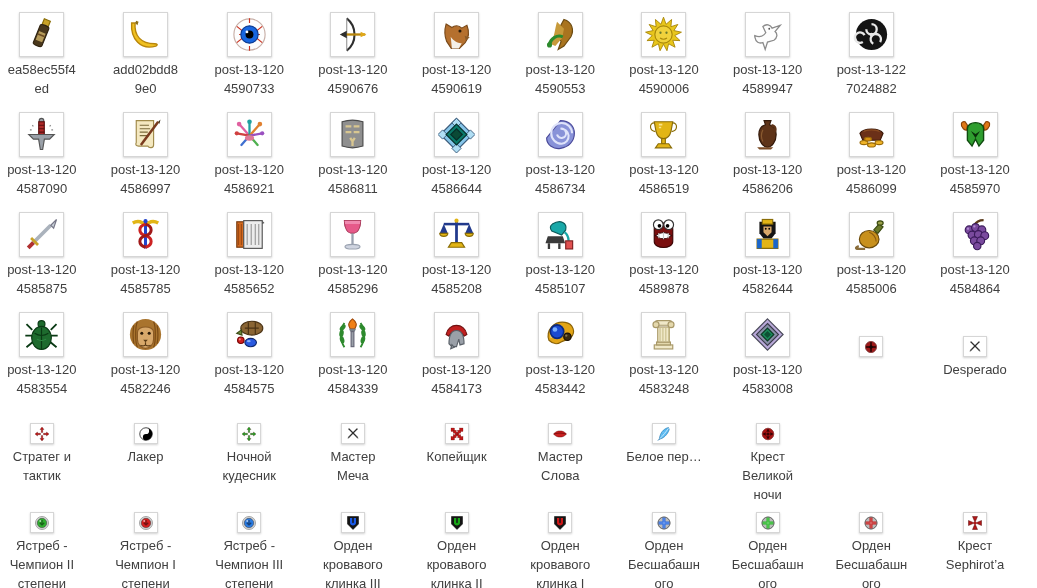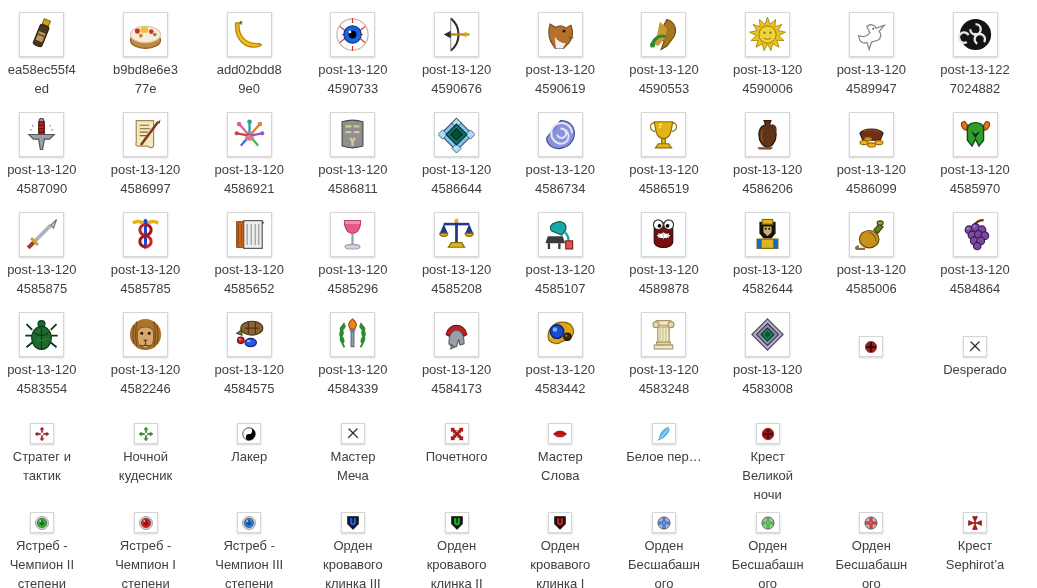--- a/index.html
+++ b/index.html
@@ -45,37 +45,20 @@
             </svg>
           </div>
         </div>
         <div class="label">ea58ec55f4
 ed</div>
       </div>
       <div class="cell">
         <div class="icon-area">
           <div class="thumb large">
             <svg viewBox="0 0 32 32" xmlns="http://www.w3.org/2000/svg">
-              <ellipse cx="16" cy="21" rx="13" ry="7" fill="#c08a3e" stroke="#8a5a20"></ellipse>
-   <ellipse cx="16" cy="16" rx="13" ry="7" fill="#f6eedd" stroke="#d8c8a8"></ellipse>
-   <circle cx="9" cy="13" r="2.2" fill="#d42a2a"></circle>
-              <ellipse cx="15" cy="12" rx="3.4" ry="2.6" fill="#f0c032"></ellipse>
-   <circle cx="21" cy="13.5" r="2" fill="#d42a2a"></circle>
-              <circle cx="24" cy="16" r="1.6" fill="#7a9a2a"></circle>
-   <circle cx="12" cy="17" r="1.6" fill="#e07818"></circle>
-            </svg>
-          </div>
-        </div>
-        <div class="label">b9bd8e6e3
-77e</div>
-      </div>
-      <div class="cell">
-        <div class="icon-area">
-          <div class="thumb large">
-            <svg viewBox="0 0 32 32" xmlns="http://www.w3.org/2000/svg">
               <path d="M7 6c-1 11 5 18 17 18 2 0 3 1 1 2-13 4-22-6-21-20z" fill="#f0c020" stroke="#b8860b" stroke-width="1.2"></path>
    <path d="M7 6l1-2 2 1-1 3z" fill="#8a6d1a"></path>
             </svg>
           </div>
         </div>
         <div class="label">add02bdd8
 9e0</div>
       </div>
       <div class="cell">
         <div class="icon-area">
@@ -686,44 +669,44 @@
             </svg>
           </div>
         </div>
         <div class="label">Стратег и
 тактик</div>
       </div>
       <div class="cell">
         <div class="icon-area">
           <div class="thumb small">
             <svg viewBox="0 0 32 32" xmlns="http://www.w3.org/2000/svg">
+              <circle cx="16" cy="16" r="12.5" fill="#fff" stroke="#000" stroke-width="1.4"></circle>
+   <path d="M16 3.5a12.5 12.5 0 0 1 0 25 6.25 6.25 0 0 1 0-12.5 6.25 6.25 0 0 0 0-12.5z" fill="#000"></path>
+   <circle cx="16" cy="9.75" r="2" fill="#fff"></circle>
+              <circle cx="16" cy="22.25" r="2" fill="#000"></circle>
+            </svg>
+          </div>
+        </div>
+        <div class="label">Лакер</div>
+      </div>
+      <div class="cell">
+        <div class="icon-area">
+          <div class="thumb small">
+            <svg viewBox="0 0 32 32" xmlns="http://www.w3.org/2000/svg">
               <g fill="#1fa81f" stroke="#3a0a0a" stroke-width="0.6">
  <path d="M16 2l4 5h-2.6v6h-2.8V7H12z"></path>
                 <path d="M16 30l-4-5h2.6v-6h2.8v6H20z"></path>
  <path d="M2 16l5-4v2.6h6v2.8H7V20z"></path>
                 <path d="M30 16l-5 4v-2.6h-6v-2.8h6V12z"></path>
               </g>
             </svg>
           </div>
         </div>
         <div class="label">Ночной
 кудесник</div>
-      </div>
-      <div class="cell">
-        <div class="icon-area">
-          <div class="thumb small">
-            <svg viewBox="0 0 32 32" xmlns="http://www.w3.org/2000/svg">
-              <circle cx="16" cy="16" r="12.5" fill="#fff" stroke="#000" stroke-width="1.4"></circle>
-   <path d="M16 3.5a12.5 12.5 0 0 1 0 25 6.25 6.25 0 0 1 0-12.5 6.25 6.25 0 0 0 0-12.5z" fill="#000"></path>
-   <circle cx="16" cy="9.75" r="2" fill="#fff"></circle>
-              <circle cx="16" cy="22.25" r="2" fill="#000"></circle>
-            </svg>
-          </div>
-        </div>
-        <div class="label">Лакер</div>
       </div>
       <div class="cell">
         <div class="icon-area">
           <div class="thumb small">
             <svg viewBox="0 0 32 32" xmlns="http://www.w3.org/2000/svg">
               <g stroke="#2e2e2e" stroke-width="2.6" stroke-linecap="round">
  <line x1="8" y1="6" x2="25" y2="23"></line>
                 <line x1="24" y1="6" x2="7" y2="23"></line>
               </g>
  <g stroke="#8a8a8a" stroke-width="2">
@@ -747,21 +730,21 @@
                 <rect x="4" y="21" width="7" height="7"></rect>
    <rect x="21" y="21" width="7" height="7"></rect>
                 <rect x="8.5" y="8.5" width="6" height="6"></rect>
    <rect x="17.5" y="8.5" width="6" height="6"></rect>
                 <rect x="8.5" y="17.5" width="6" height="6"></rect>
    <rect x="17.5" y="17.5" width="6" height="6"></rect>
               </g>
             </svg>
           </div>
         </div>
-        <div class="label">Почетного</div>
+        <div class="label">Копейщик</div>
       </div>
       <div class="cell">
         <div class="icon-area">
           <div class="thumb small">
             <svg viewBox="0 0 32 32" xmlns="http://www.w3.org/2000/svg">
               <path d="M3 16c5-5 8-6 13-6s8 1 13 6c-5 5-8 6-13 6s-8-1-13-6z" fill="#c82020" stroke="#700808"></path>
       <path d="M4 16c8-2.5 16-2.5 24 0" stroke="#700808" fill="none" stroke-width="1.5"></path>
             </svg>
           </div>
         </div>

